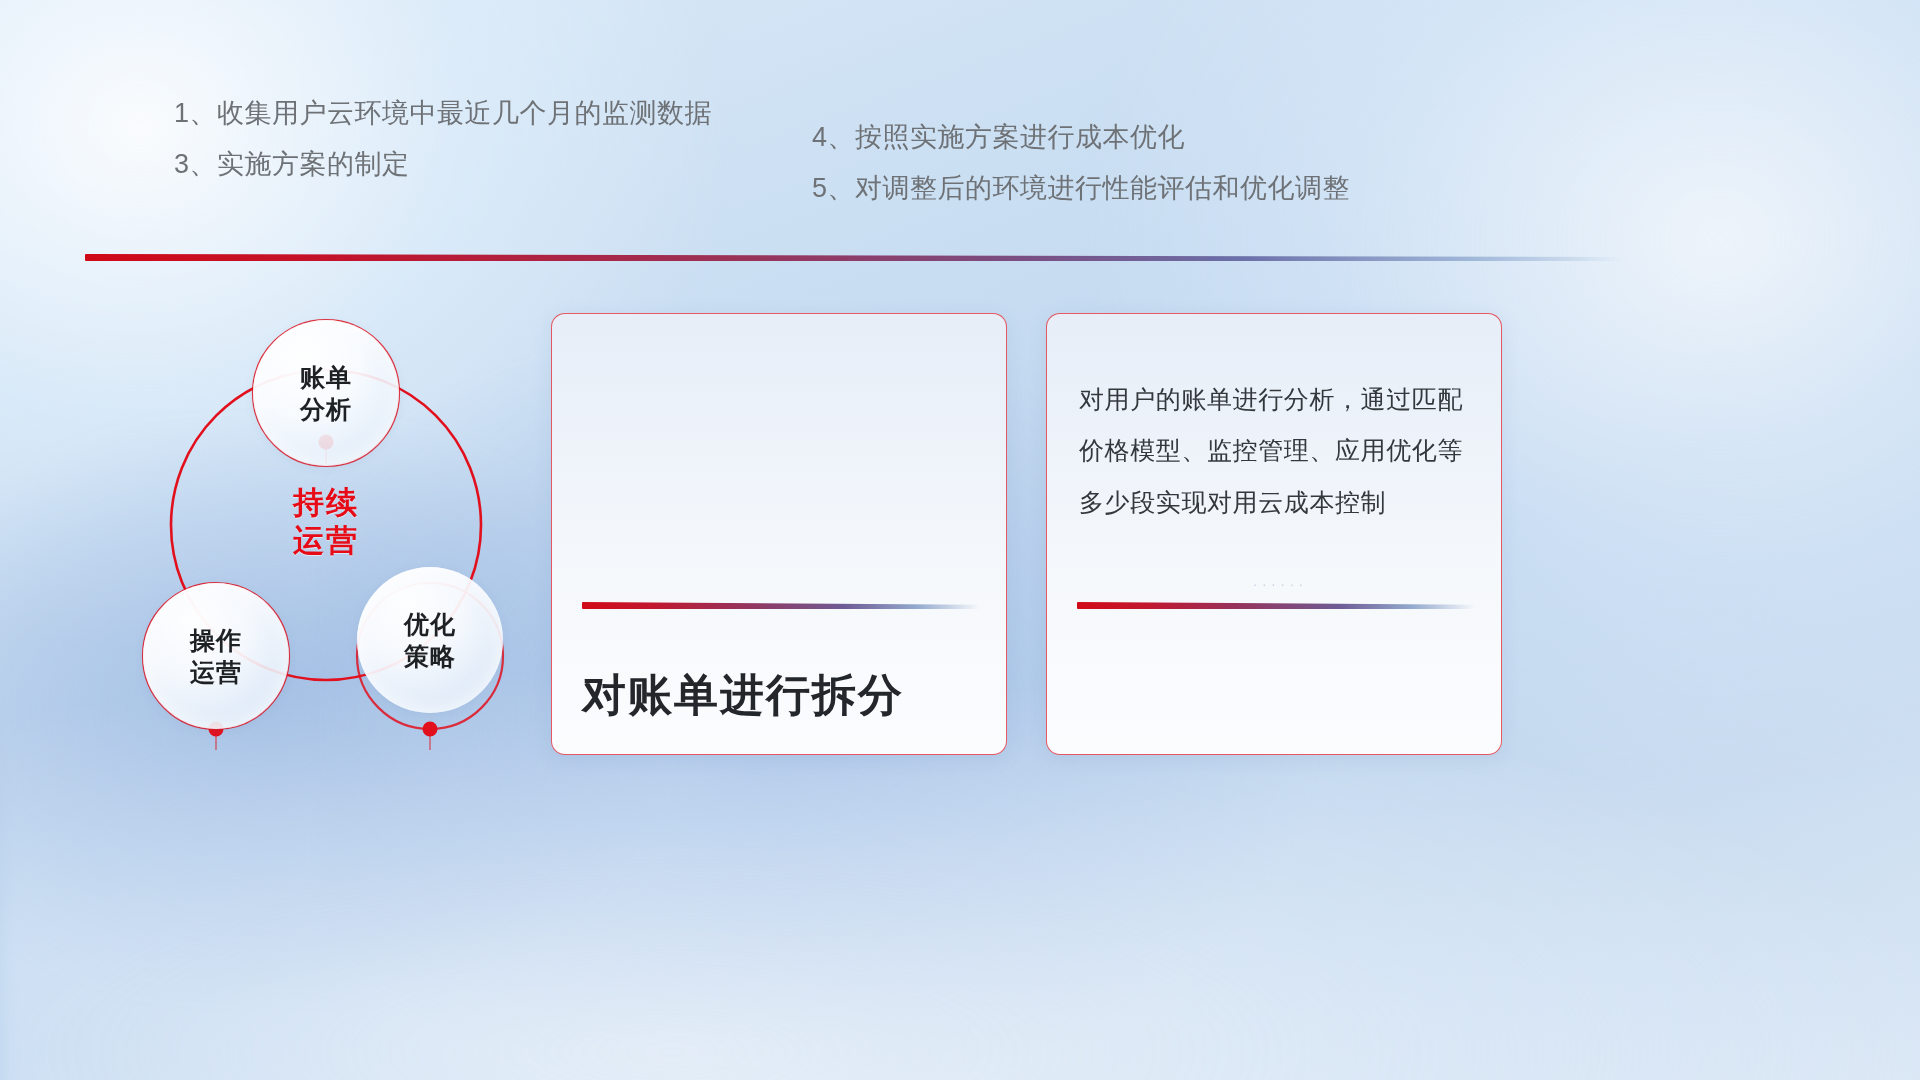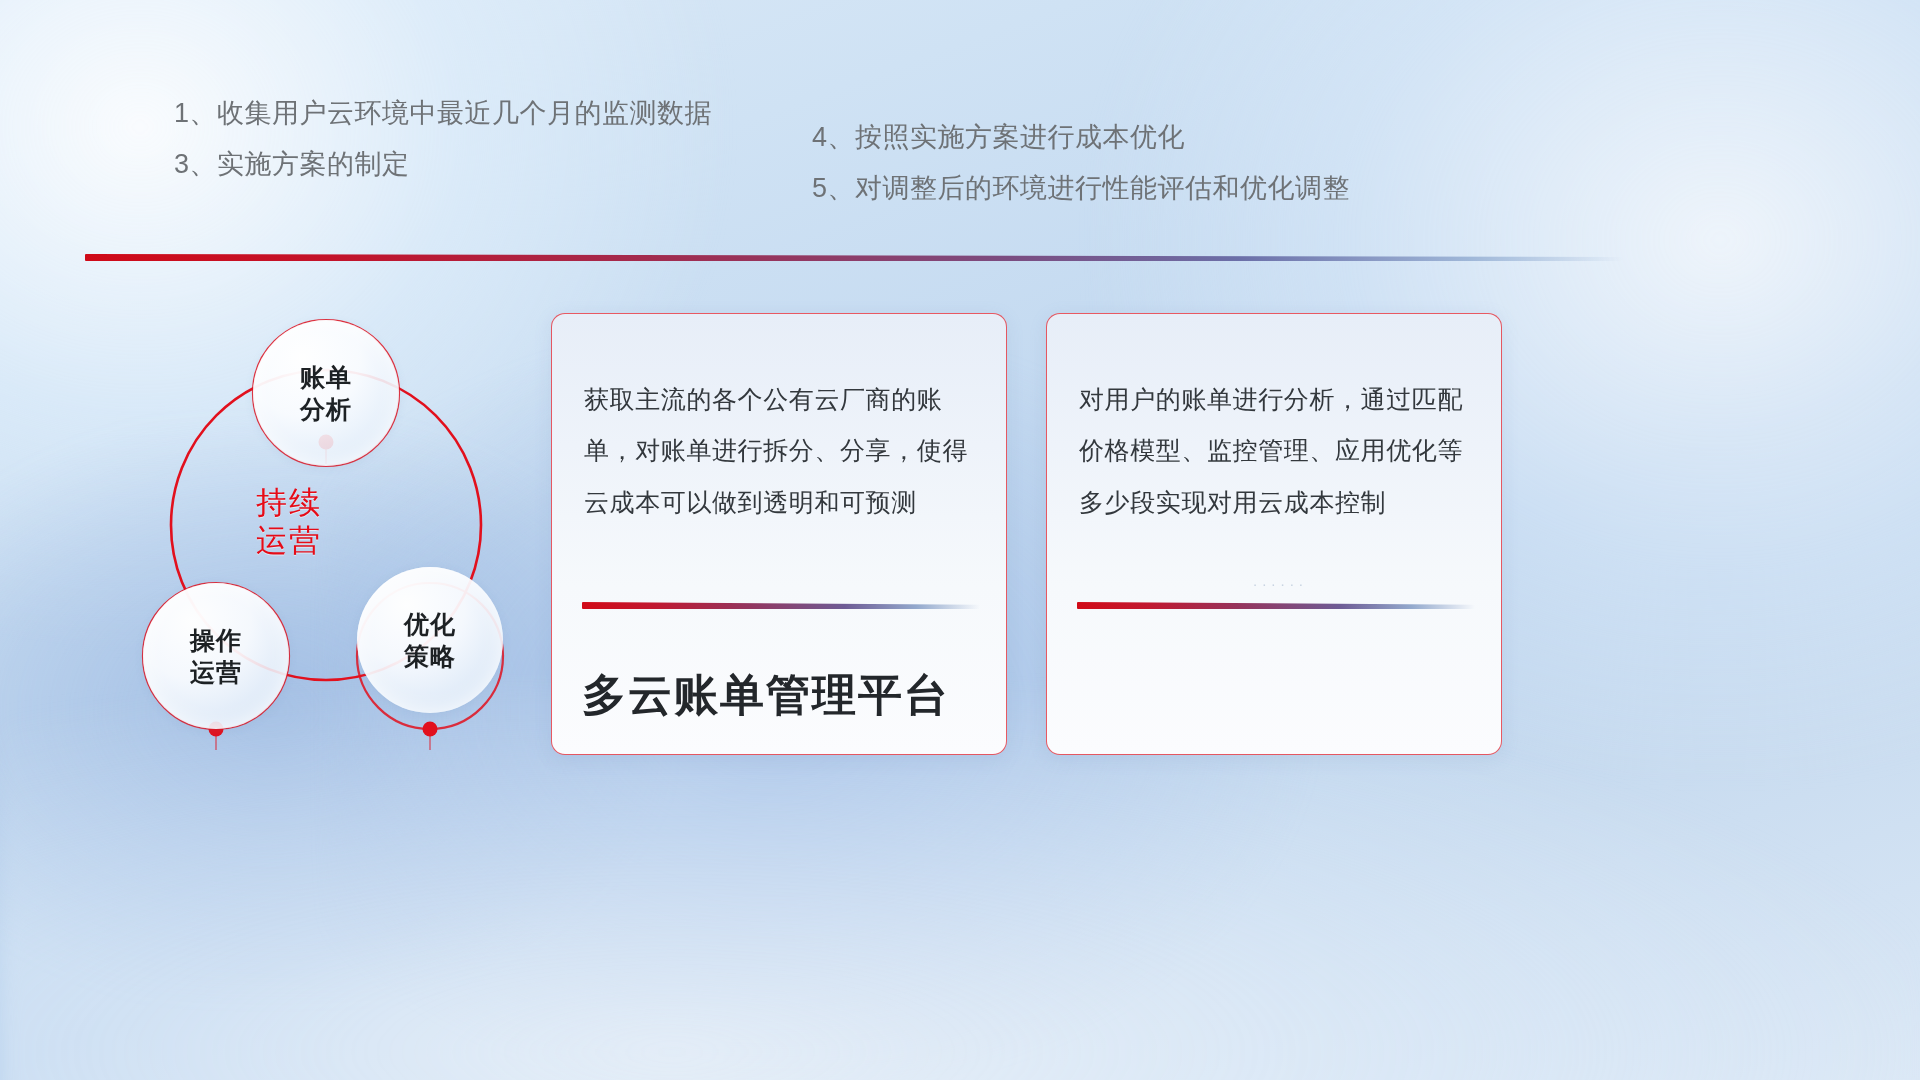--- a/index.html
+++ b/index.html
@@ -79,23 +79,24 @@
   .venn-label{
     color:#1d2124;
     font-size:25px;
     font-weight:700;
     line-height:1.30;
     letter-spacing:1px;
   }
   #venn-center-label{
     position:absolute;
     left:178px; top:196px; width:140px;
+    text-align:center;
     color:#e60b17;
     font-size:31px;
-    font-weight:400;
+    font-weight:700;
     line-height:1.22;
     letter-spacing:2px;
     text-shadow:0 1px 0 rgba(255,255,255,.5);
   }
 
   
   .card{
     position:absolute;
     top:313px;
     width:456px;
@@ -202,23 +203,22 @@
     </div>
   </div>
 
   <div id="venn-center-label">
     <div>持续</div>
     <div>运营</div>
   </div>
 </div>
 
 <div class="card" id="card-1">
-  <div class="card-body">获取主流的各个公有云厂商的账单，对账单进行拆分、分享，使得云成本可以做到透明和可预测</div>
   <div class="card-dots"></div>
   <div class="card-divider"></div>
-  <div class="card-title">多云账单管理平台</div>
+  <div class="card-title">对账单进行拆分</div>
 </div>
 
 <div class="card" id="card-2">
   <div class="card-body">对用户的账单进行分析，通过匹配价格模型、监控管理、应用优化等多少段实现对用云成本控制</div>
   <div class="card-dots">......</div>
   <div class="card-divider"></div>
 </div>
 
 </body></html>

